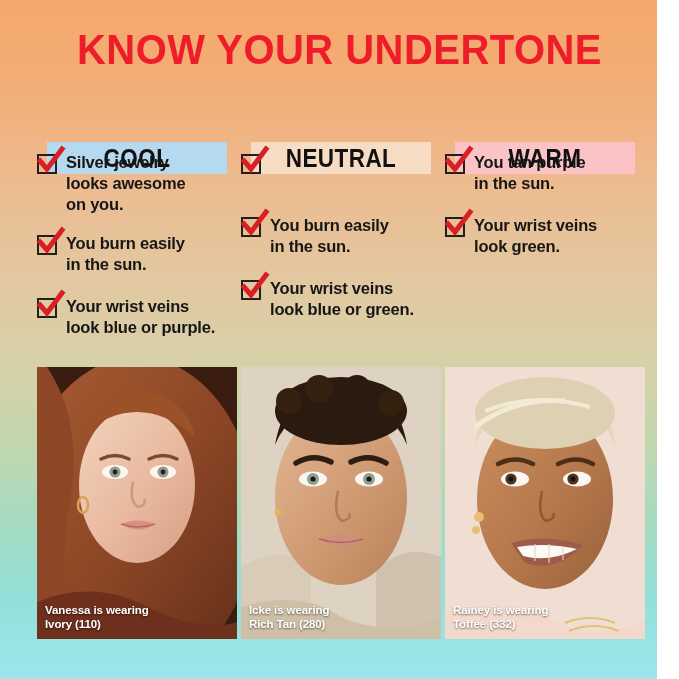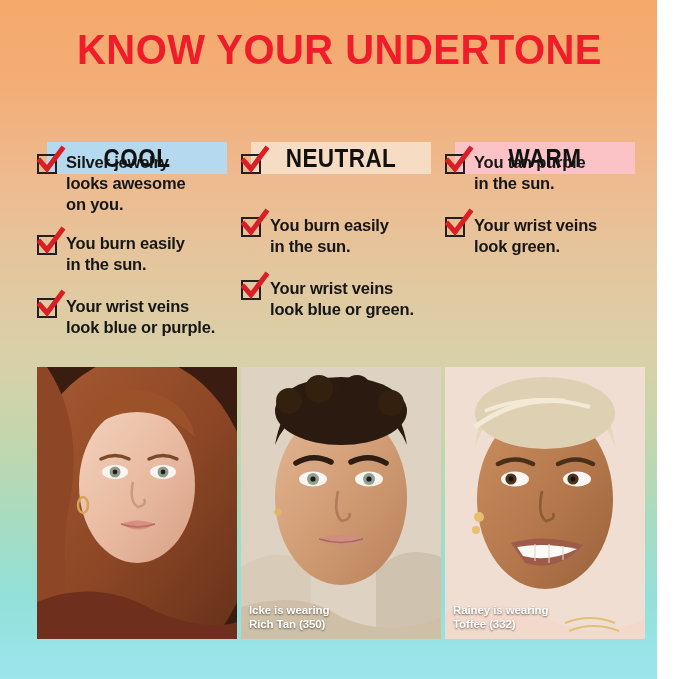--- a/index.html
+++ b/index.html
@@ -279,20 +279,22 @@
         <ellipse cx="126" cy="105" rx="5.5" ry="5.5" fill="#8d9b8f"></ellipse>
         <circle cx="126" cy="105" r="2.4" fill="#2a1d16"></circle>
         <path d="M64 92 Q78 85 92 92" stroke="#7a4a2d" stroke-width="3.5" fill="none" stroke-linecap="round"></path>
         <path d="M112 92 Q126 85 140 92" stroke="#7a4a2d" stroke-width="3.5" fill="none" stroke-linecap="round"></path>
         <path d="M96 115 Q92 135 101 140 Q110 138 107 132" stroke="#c89a80" stroke-width="2.5" fill="none"></path>
         <path d="M84 157 Q100 150 118 157 Q102 168 84 157 Z" fill="#d98f82"></path>
         <path d="M84 157 Q100 163 118 157" stroke="#b66d63" stroke-width="1.6" fill="none"></path>
         <ellipse cx="46" cy="138" rx="5" ry="8" fill="none" stroke="#d9a25a" stroke-width="2.4"></ellipse>
         <path d="M0 235 Q60 210 120 245 Q170 265 200 255 L200 272 L0 272 Z" fill="#6e2f1c"></path>
       </svg>
+      <div class="photo-caption">Vanessa is wearing
+Ivory (110)</div>
     </div>
 
     <div class="photo">
       <svg viewBox="0 0 200 272" preserveAspectRatio="xMidYMid slice" style="position:absolute;inset:0;width:100%;height:100%">
         <defs>
           <linearGradient id="skin2" x1="0" y1="0" x2="1" y2="1">
             <stop offset="0%" stop-color="#e3b694"></stop>
               <stop offset="55%" stop-color="#cf9a72"></stop>
               <stop offset="100%" stop-color="#b8805a"></stop>
           </linearGradient>
@@ -315,21 +317,21 @@
         <circle cx="128" cy="112" r="2.6" fill="#22170f"></circle>
         <path d="M55 96 Q72 86 90 95" stroke="#2e1d11" stroke-width="5.5" fill="none" stroke-linecap="round"></path>
         <path d="M110 95 Q128 86 145 96" stroke="#2e1d11" stroke-width="5.5" fill="none" stroke-linecap="round"></path>
         <path d="M97 124 Q92 148 101 154 Q111 152 108 146" stroke="#ad7c58" stroke-width="2.6" fill="none"></path>
         <path d="M78 172 Q100 164 122 172 Q102 186 78 172 Z" fill="#cf8e7f"></path>
         <path d="M78 172 Q100 179 122 172" stroke="#a8685c" stroke-width="1.7" fill="none"></path>
         <circle cx="37" cy="145" r="3.6" fill="#e0b566"></circle>
         <path d="M0 240 Q60 222 100 250 Q150 272 200 250 L200 272 L0 272 Z" fill="#cfbfa6"></path>
       </svg>
       <div class="photo-caption">Icke is wearing
-Rich Tan (350)</div>
+Rich Tan (280)</div>
     </div>
 
     <div class="photo">
       <svg viewBox="0 0 200 272" preserveAspectRatio="xMidYMid slice" style="position:absolute;inset:0;width:100%;height:100%">
         <defs>
           <linearGradient id="skin3" x1="0" y1="0" x2="1" y2="1">
             <stop offset="0%" stop-color="#c98d5f"></stop>
               <stop offset="55%" stop-color="#b5784c"></stop>
               <stop offset="100%" stop-color="#99613b"></stop>
           </linearGradient>

